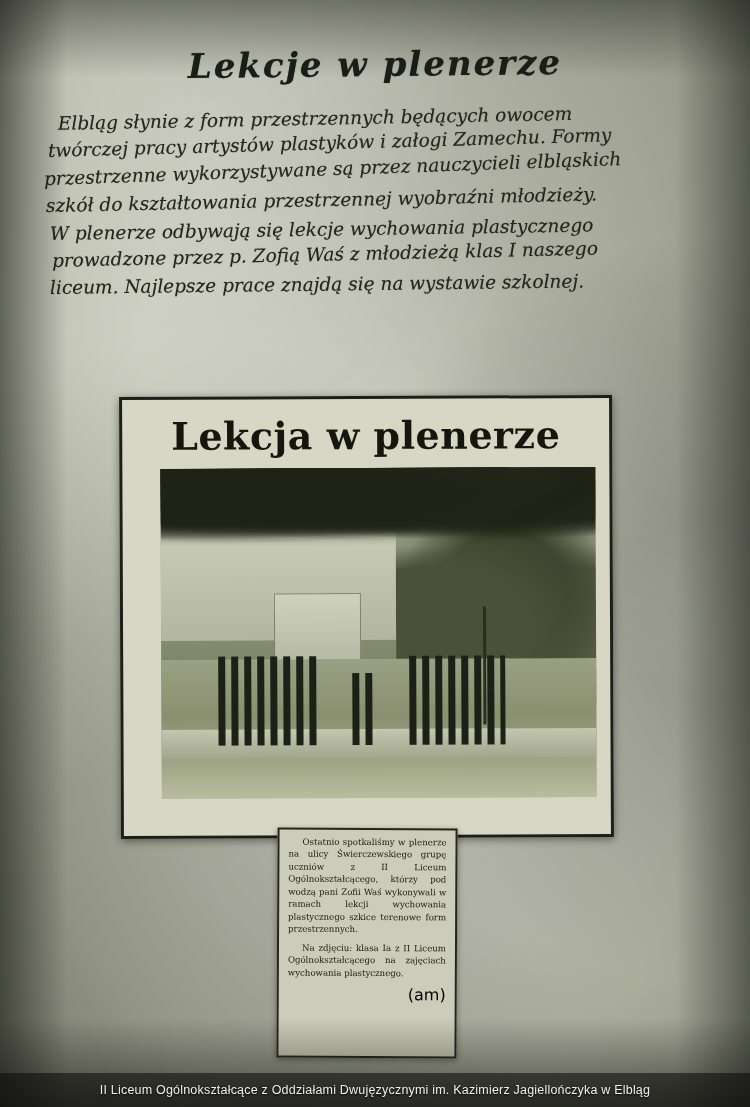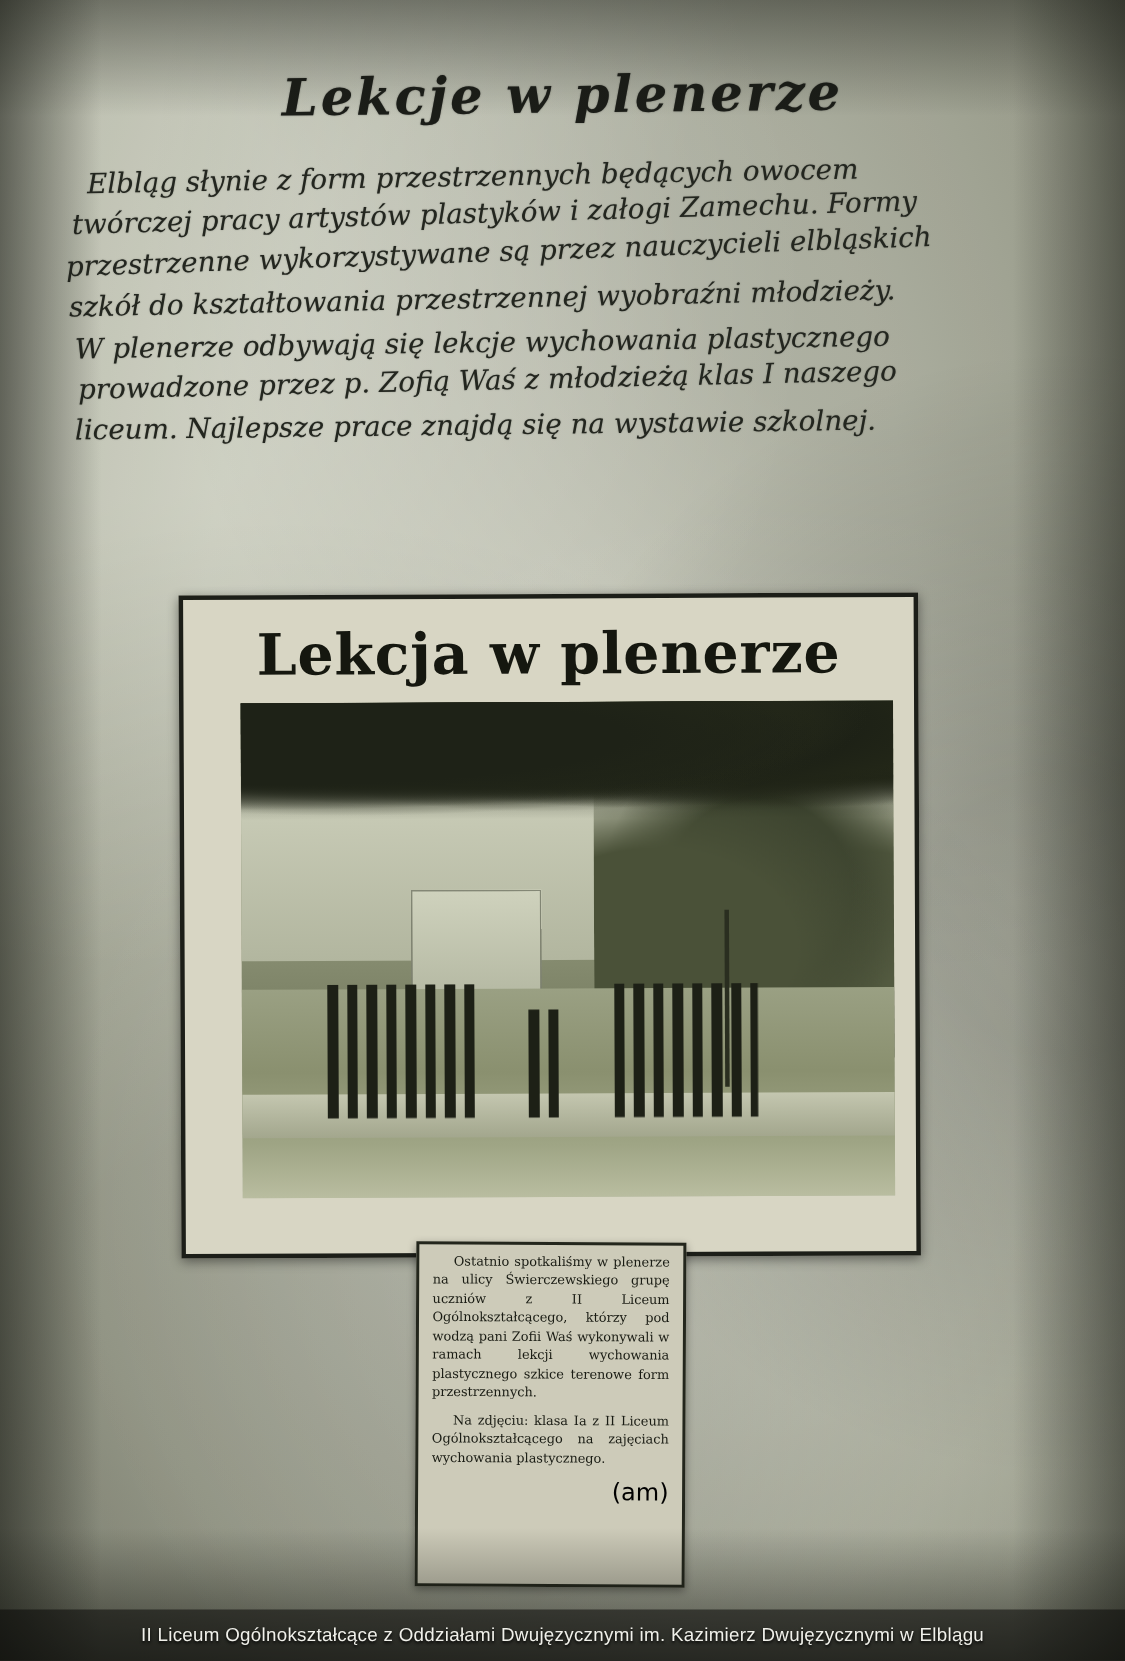--- a/index.html
+++ b/index.html
@@ -265,16 +265,16 @@
 
   <div class="caption-clip">
     <p>Ostatnio spotkaliśmy w plenerze na ulicy Świerczewskiego grupę uczniów z II Liceum Ogólnokształcącego, którzy pod wodzą pani Zofii Waś wykonywali w ramach lekcji wychowania plastycznego szkice terenowe form przestrzennych.</p>
     <p class="last">Na zdjęciu: klasa Ia z II Liceum Ogólnokształcącego na zajęciach wychowania plastycznego.</p>
     <span class="caption-sign">(am)</span>
   </div>
 
   <div class="vignette"></div>
 
   <div class="footer-bar">
-    <span class="footer-text">II Liceum Ogólnokształcące z Oddziałami Dwujęzycznymi im. Kazimierz Dwujęzycznymi w Elblągu</span>
+    <span class="footer-text">II Liceum Ogólnokształcące z Oddziałami Dwujęzycznymi im. Kazimierz Jagiellończyka w Elbląg</span>
   </div>
 
 </div>
 
 </body></html>

